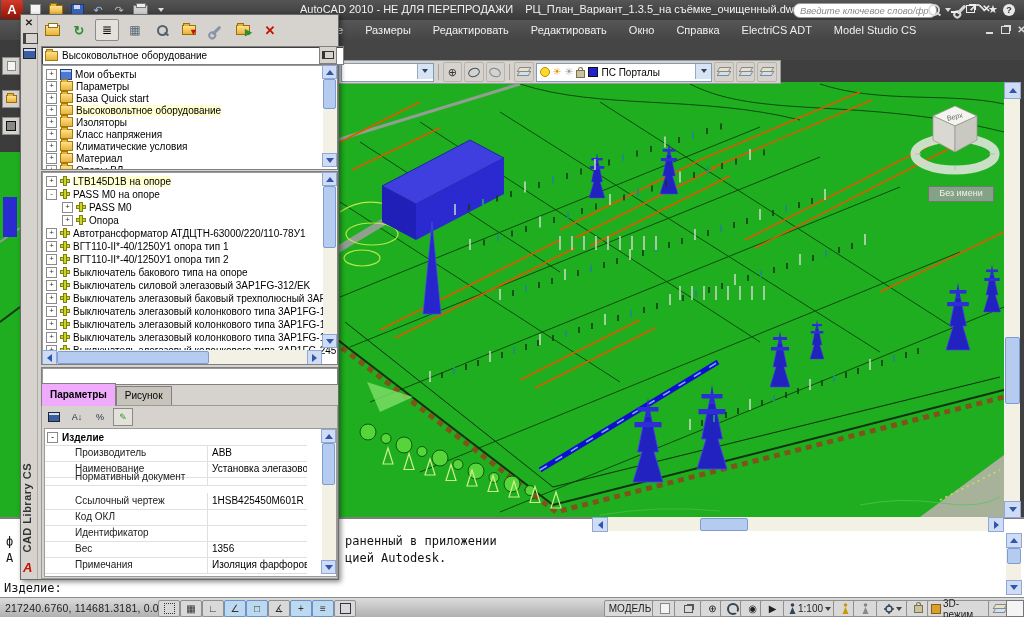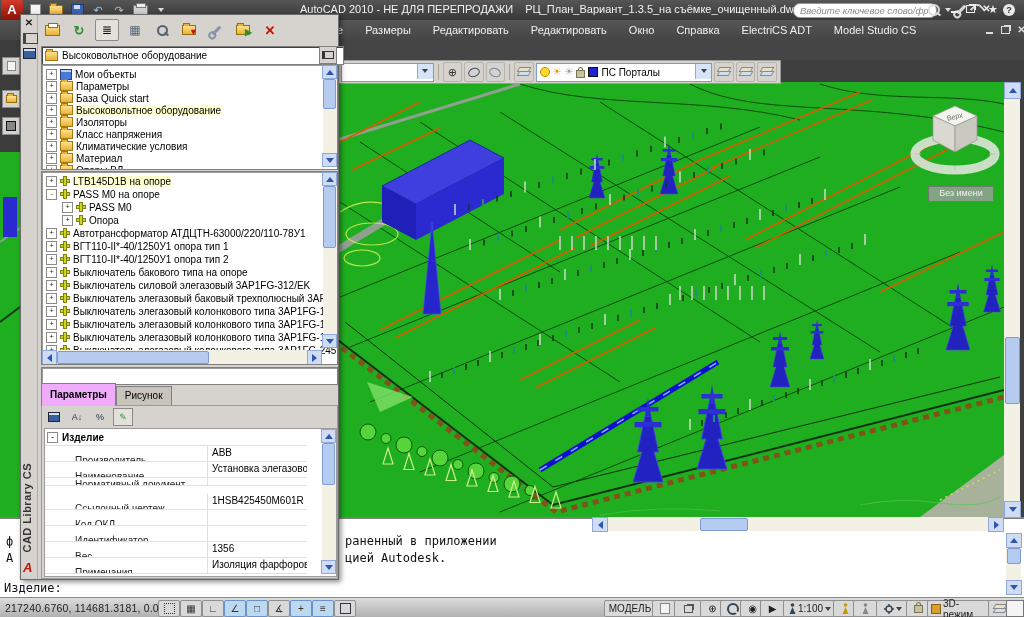--- a/index.html
+++ b/index.html
@@ -142,21 +142,21 @@
   .hl{background:#ffffd0;}
   .tabs{position:absolute;left:20px;top:371px;height:20px;display:flex;align-items:flex-end;font-size:10px;}
   .tab{padding:2px 8px;border:1px solid #808080;border-bottom:none;background:#c8c4bc;height:15px;line-height:14px;}
   .tab.active{background:#f0abfc;height:18px;line-height:17px;font-weight:bold;position:relative;z-index:2;}
   .proppanel{position:absolute;left:20px;top:390px;width:295px;height:172px;border:1px solid #9a9a9a;background:#d6d3ce;}
   .ptool{position:absolute;left:2px;top:2px;display:flex;gap:3px;}
   .ptb{width:18px;height:16px;display:flex;align-items:center;justify-content:center;font-size:9px;color:#234;border:1px solid transparent;}
   .ptb.pressed{border:1px solid #8a8a8a;background:#e4e1da;}
   .pgrid{position:absolute;left:2px;top:22px;width:291px;height:147px;background:#fff;border:1px solid #9a9a9a;overflow:hidden;font-size:10px;}
   .prow{position:absolute;left:0;width:262px;height:16px;border-bottom:1px solid #e0e0e0;display:flex;}
-  .plab{width:132px;border-right:1px solid #e0e0e0;padding:10px 0 0 30px;color:#222;white-space:nowrap;overflow:hidden;}
+  .plab{width:132px;border-right:1px solid #e0e0e0;padding:2px 0 0 30px;color:#222;white-space:nowrap;overflow:hidden;}
   .pval{flex:1;padding:2px 0 0 4px;white-space:nowrap;overflow:hidden;}
   .pgrp{position:absolute;left:0;width:262px;height:16px;display:flex;align-items:center;gap:4px;font-weight:bold;border-bottom:1px solid #e0e0e0;}
   
   .vc-label{font-size:7px;fill:#666;}
 </style>
 </head>
 <body>
 
 <div class="abs titlebar">
   <div class="abs appicon">A</div>

